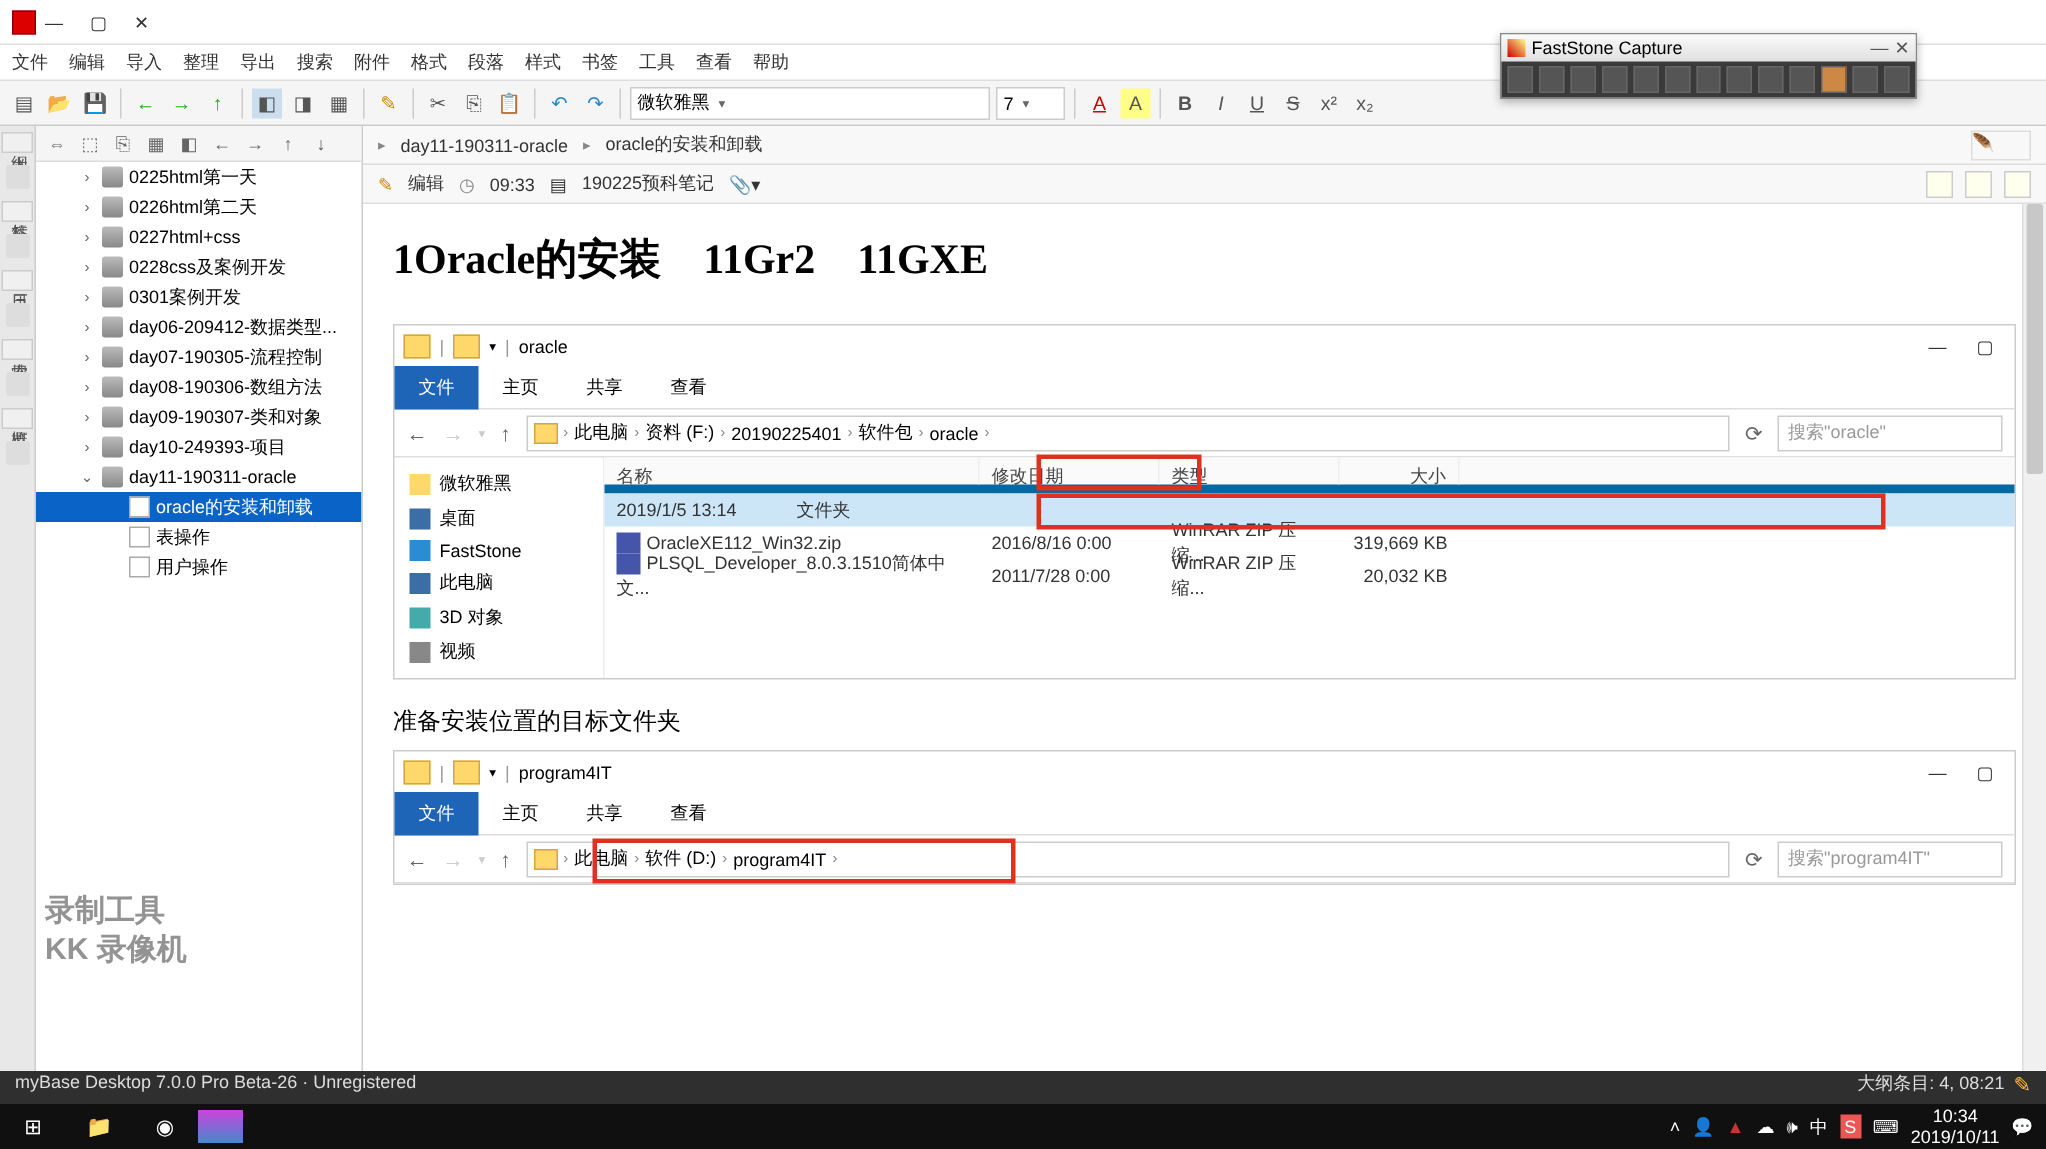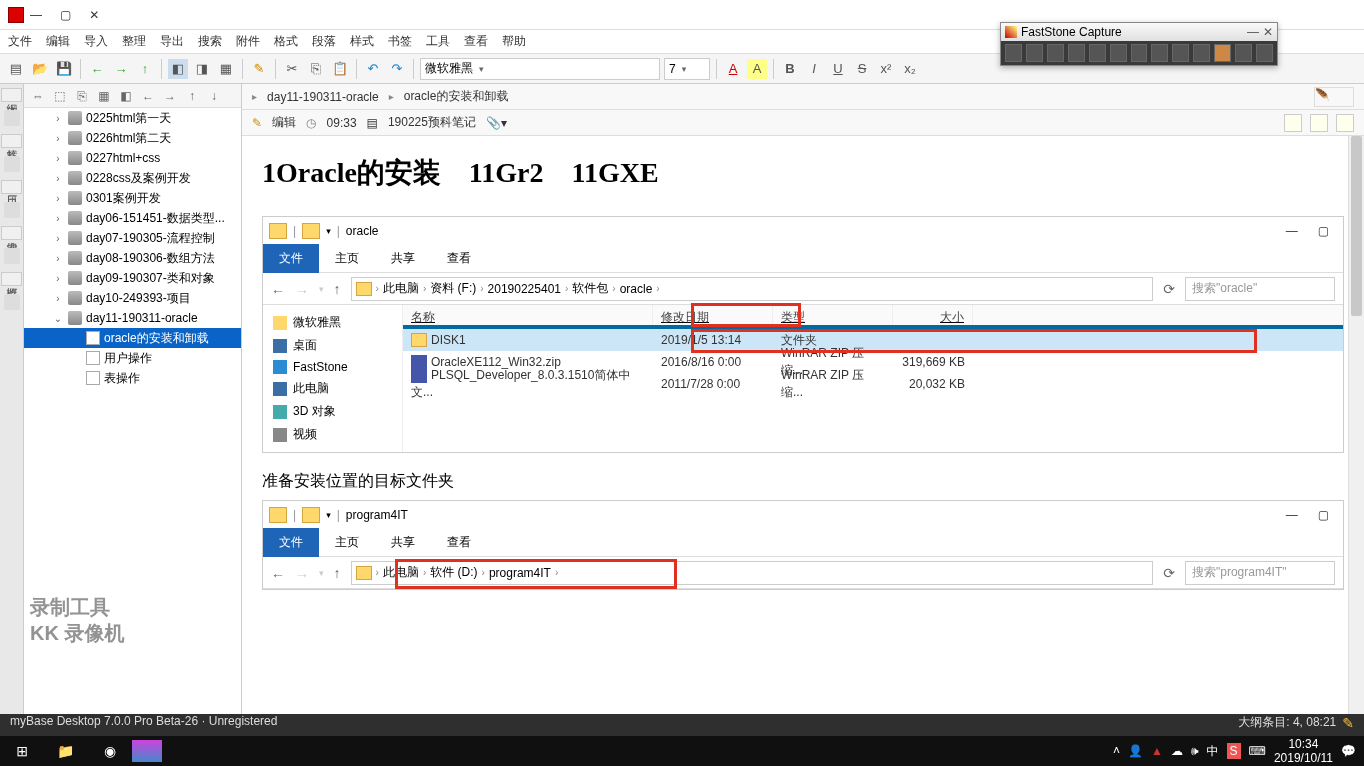--- a/index.html
+++ b/index.html
@@ -67,21 +67,21 @@
 .exp-path .fico { width:16px; height:14px; background:#ffd86b; border:1px solid #d4a540; }
 .exp-path .pc { cursor:pointer; }
 .exp-path .ps { color:#888; font-size:10px; }
 .exp-nav .refresh { color:#666; font-size:14px; }
 .exp-search { width:150px; height:24px; border:1px solid #ccc; padding:0 6px; color:#999; display:flex; align-items:center; }
 .exp-body { display:flex; min-height:140px; }
 .exp-side { width:140px; border-right:1px solid #eee; padding:6px 0; }
 .exp-side .sitem { display:flex; align-items:center; gap:6px; padding:3px 10px; cursor:pointer; }
 .exp-side .si { width:14px; height:14px; }
 .exp-list { flex:1; }
-.exp-cols { display:flex; height:24px; border-bottom:4px solid #0369a1; background:#fafafa;text-decoration:underline; }
+.exp-cols { display:flex; height:24px; border-bottom:6px solid #0369a1; background:#fafafa; }
 .exp-cols .c { padding:4px 8px; border-right:1px solid #eee; color:#444; }
 .c-name{width:250px} .c-date{width:120px} .c-type{width:120px} .c-size{width:80px;text-align:right}
 .exp-row { display:flex; height:22px; align-items:center; }
 .exp-row .c { padding:2px 8px; color:#333; }
 .exp-row.selrow { background:#cde6f7; }
 .exp-row .fico-f { width:16px; height:14px; background:#ffd86b; border:1px solid #d4a540; margin-right:4px; display:inline-block; vertical-align:middle; }
 .exp-row .fico-z { width:16px; height:14px; background:#45a; margin-right:4px; display:inline-block; vertical-align:middle; }
 .redbox { position:absolute; border:3px solid #e03020; pointer-events:none; }
 
 .scrollbar { position:absolute; right:0; top:52px; bottom:0; width:16px; background:#f0f0f0; border-left:1px solid #ddd; }
@@ -226,21 +226,21 @@
           <span>0228css及案例开发</span>
         </div>
         <div class="tnode" style="padding-left: 28px;">
           <span class="tw">›</span>
           <span class="ico-db"></span>
           <span>0301案例开发</span>
         </div>
         <div class="tnode" style="padding-left: 28px;">
           <span class="tw">›</span>
           <span class="ico-db"></span>
-          <span>day06-151451-数据类型...</span>
+          <span>day06-209412-数据类型...</span>
         </div>
         <div class="tnode" style="padding-left: 28px;">
           <span class="tw">›</span>
           <span class="ico-db"></span>
           <span>day07-190305-流程控制</span>
         </div>
         <div class="tnode" style="padding-left: 28px;">
           <span class="tw">›</span>
           <span class="ico-db"></span>
           <span>day08-190306-数组方法</span>
@@ -261,26 +261,26 @@
           <span>day11-190311-oracle</span>
         </div>
         <div class="tnode sel" style="padding-left: 46px;">
           <span class="tw"></span>
           <span class="ico-pg"></span>
           <span>oracle的安装和卸载</span>
         </div>
         <div class="tnode" style="padding-left: 46px;">
           <span class="tw"></span>
           <span class="ico-pg"></span>
-          <span>用户操作</span>
+          <span>表操作</span>
         </div>
         <div class="tnode" style="padding-left: 46px;">
           <span class="tw"></span>
           <span class="ico-pg"></span>
-          <span>表操作</span>
+          <span>用户操作</span>
         </div>
       </div>
   </div>
   <div class="content">
     <div class="bcrumb">
       <span class="sep">▸</span>
       <span>day11-190311-oracle</span>
       <span class="sep">▸</span>
       <span>oracle的安装和卸载</span>
       <span style="margin-left:auto;width:40px;height:20px;background:#f8f8f8;border:1px solid #ddd">🪶</span>
@@ -373,21 +373,20 @@
             </div>
           <div class="exp-list">
             <div class="exp-cols" id="exp1cols">
                 <div class="c c-name">名称</div>
                 <div class="c c-date">修改日期</div>
                 <div class="c c-type">类型</div>
                 <div class="c c-size">大小</div>
               </div>
             <div id="exp1rows">
                 <div class="exp-row selrow">
-                  <div class="c c-name"><span class="fico-f"></span>DISK1</div>
                   <div class="c c-date">2019/1/5 13:14</div>
                   <div class="c c-type">文件夹</div>
                   <div class="c c-size"></div>
                 </div>
                 <div class="exp-row">
                   <div class="c c-name"><span class="fico-z"></span>OracleXE112_Win32.zip</div>
                   <div class="c c-date">2016/8/16 0:00</div>
                   <div class="c c-type">WinRAR ZIP 压缩...</div>
                   <div class="c c-size">319,669 KB</div>
                 </div>

